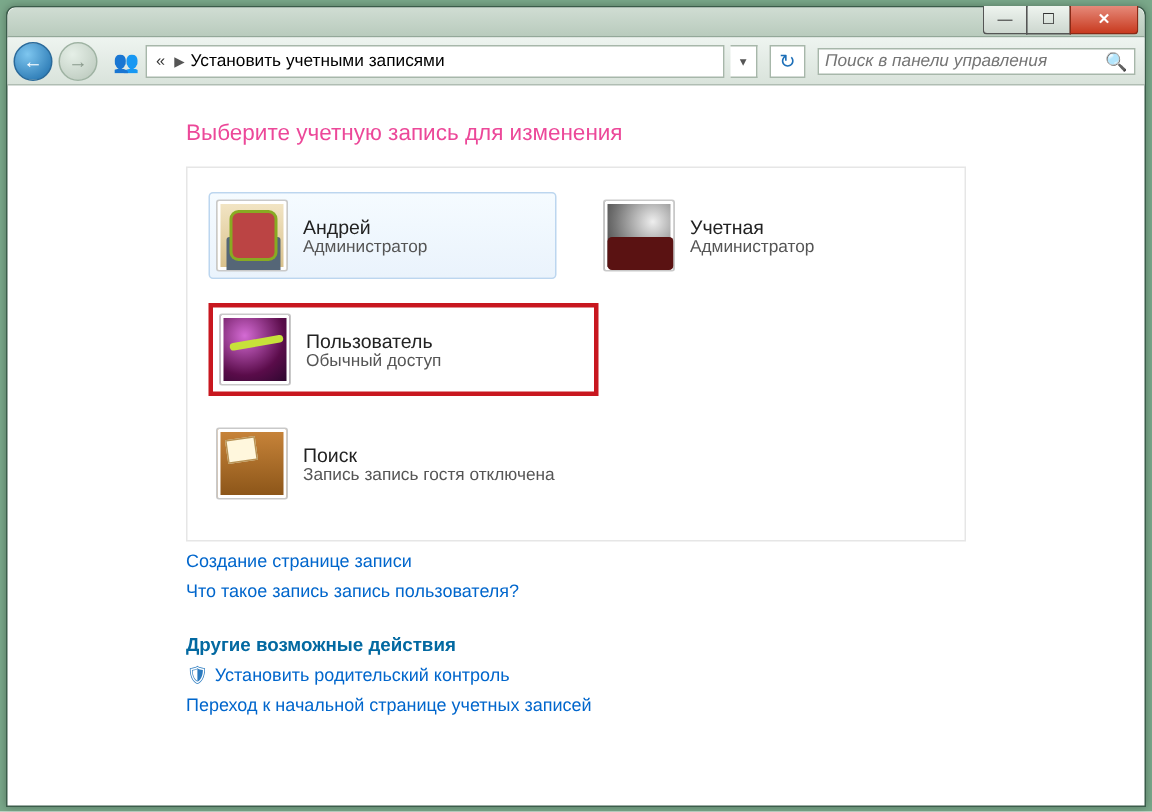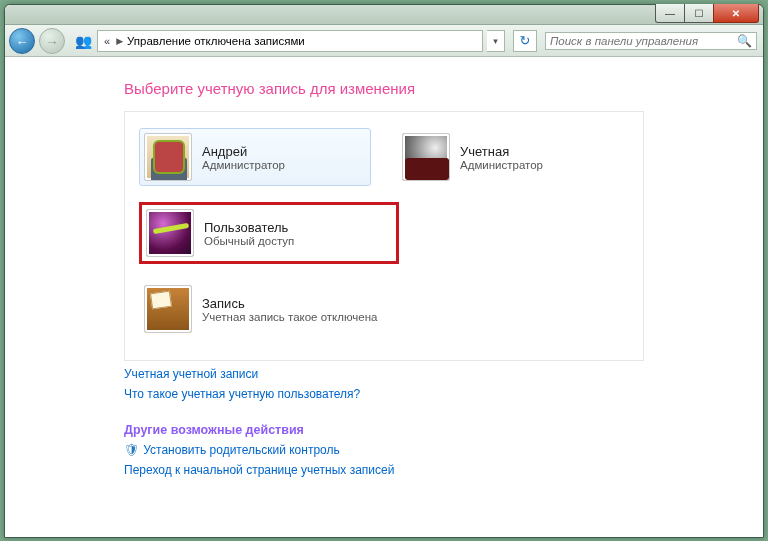--- a/index.html
+++ b/index.html
@@ -34,21 +34,21 @@
   .av-robot::after{content:"";position:absolute;left:10px;top:8px;width:28px;height:30px;background:#b44;border-radius:4px;box-shadow:0 0 0 2px #8a2,-6px 14px 0 -2px #567, 6px 14px 0 -2px #567;}
   .av-disc { background: radial-gradient(circle at 70% 30%, #eee, #777 55%, #222); }
   .av-disc::after{content:"";position:absolute;left:2px;top:24px;width:44px;height:22px;background:#5a1212;border-radius:3px;}
   .av-ball { background: radial-gradient(circle at 35% 30%, #d46bd4, #5a0c4a 60%, #25062a); }
   .av-ball::after{content:"";position:absolute;left:6px;top:16px;width:36px;height:5px;background:#c7e23a;border-radius:3px;transform:rotate(-10deg);}
   .av-case { background: linear-gradient(#c9853a,#8a5418); }
   .av-case::after{content:"";position:absolute;left:6px;top:6px;width:18px;height:14px;background:#fff7dd;border:1px solid #b89254;transform:rotate(-8deg);}
   .acc-name { color:#222; font-size:13px; }
   .acc-role { color:#555; font-size:11.5px; }
   .link { color:#0066cc; font-size:12px; display:block; margin-top:6px; }
-  .section-title { color:#8b5cf6; font-size:12.5px; font-weight:600; margin-top:22px; }
+  .section-title { color:#0369a1; font-size:12.5px; font-weight:600; margin-top:22px; }
   .link.shield::before { content:"🛡"; font-size:12px; margin-right:4px; color:#2a7abf; }
 </style>
 </head>
 <body>
 
 <div class="window">
   <div class="titlebar">
     <div class="win-controls">
       <div class="win-btn min">—</div>
       <div class="win-btn">☐</div>
@@ -60,21 +60,21 @@
     <div class="nav-circle">
       <span>←</span>
     </div>
     <div class="nav-circle fwd">
       <span>→</span>
     </div>
     <span class="addr-icon">👥</span>
     <div class="breadcrumb">
       <span class="chevrons">«</span>
       <span class="sep">▶</span>
-      <span>Управление отключена записями</span>
+      <span>Установить учетными записями</span>
     </div>
     <div class="addr-tail">
       <span>▾</span>
     </div>
     <div class="refresh">
       <span>↻</span>
     </div>
     <div class="searchbox">
       <input placeholder="Поиск в панели управления" style="">
       <span class="mag">🔍</span>
@@ -109,27 +109,27 @@
             <div class="acc-name">Пользователь</div>
             <div class="acc-role">Обычный доступ</div>
           </div>
         </div>
       </div>
 
       <div class="acc-row" style="margin-bottom:0">
         <div class="acc" style="width:300px">
           <div class="avatar av-case"></div>
           <div>
-            <div class="acc-name">Запись</div>
-            <div class="acc-role">Учетная запись такое отключена</div>
+            <div class="acc-name">Поиск</div>
+            <div class="acc-role">Запись запись гостя отключена</div>
           </div>
         </div>
       </div>
     </div>
 
-    <a class="link">Учетная учетной записи</a>
-    <a class="link">Что такое учетная учетную пользователя?</a>
+    <a class="link">Создание странице записи</a>
+    <a class="link">Что такое запись запись пользователя?</a>
 
     <div class="section-title">Другие возможные действия</div>
     <a class="link shield">Установить родительский контроль</a>
     <a class="link">Переход к начальной странице учетных записей</a>
   </div>
 </div>
 
 </body></html>

